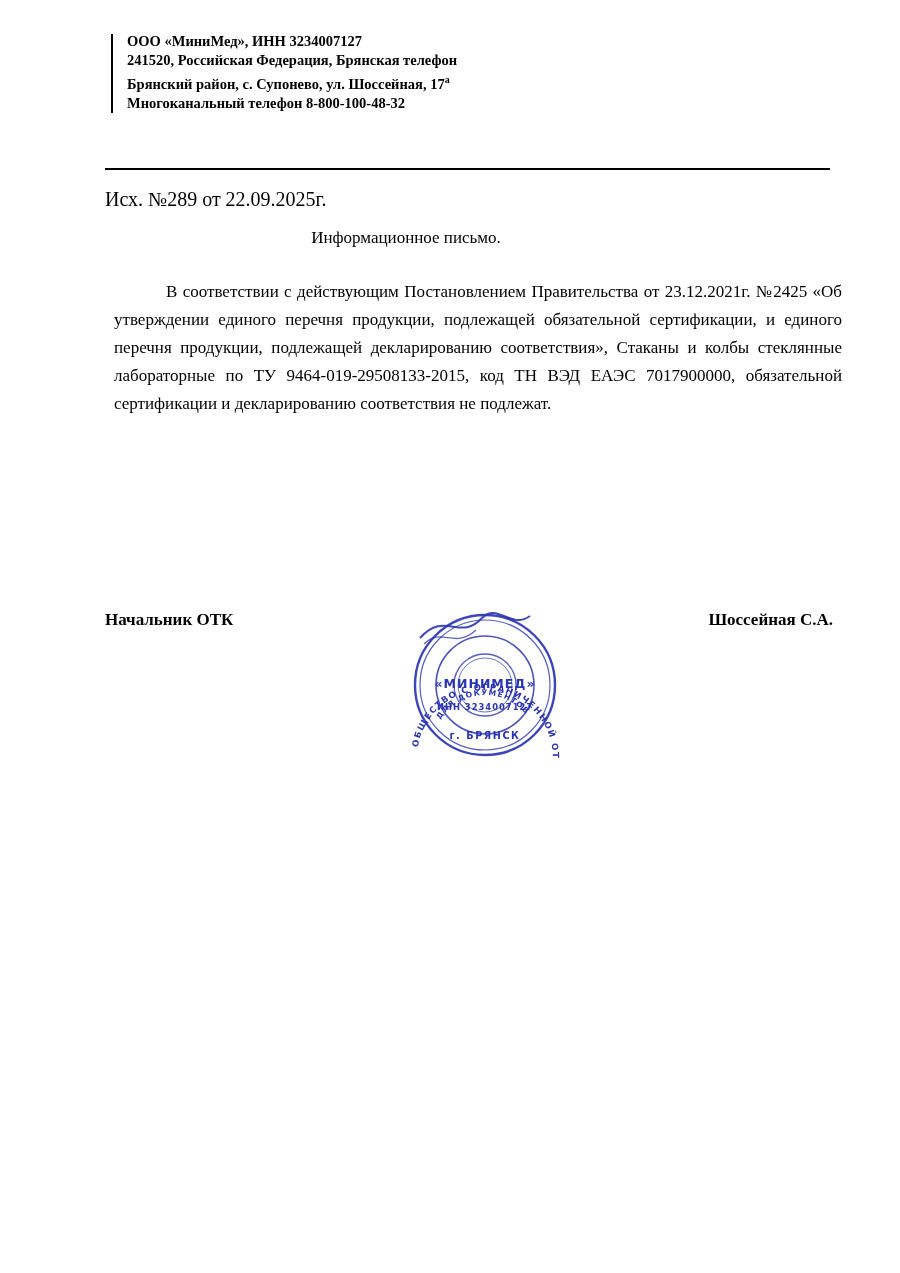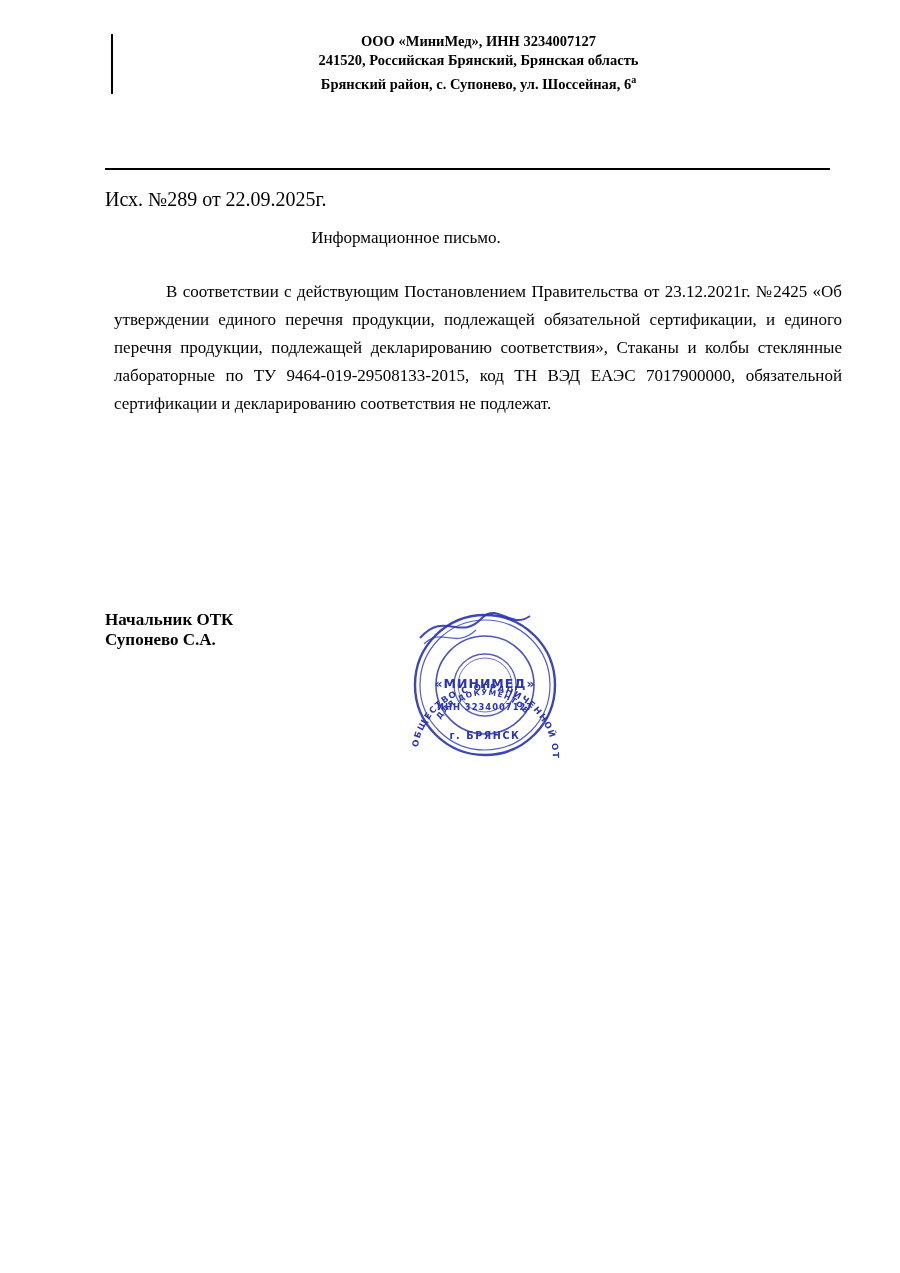--- a/index.html
+++ b/index.html
@@ -100,21 +100,20 @@
     margin: 6px 14px 0 6px;
   }
 
   .company-info {
     flex: 1 1 auto;
     font-family: "Liberation Serif", serif;
     font-weight: bold;
     font-size: 14.5px;
     line-height: 19px;
     padding-top: 4px;
-    text-align: center;
   }
   .company-info .line {
     white-space: nowrap;
   }
   .company-info .sup {
     font-size: 10px;
     vertical-align: super;
   }
   .web-row {
     display: flex;
@@ -164,21 +163,20 @@
   
   .sign-row {
     position: absolute;
     left: 105px;
     top: 610px;
     width: 728px;
     display: flex;
     justify-content: space-between;
     font-size: 17px;
     font-weight: bold;
-    flex-direction: column;
   }
 
   
   .stamp {
     position: absolute;
     left: 390px;
     top: 600px;
     width: 190px;
     height: 170px;
   }
@@ -189,36 +187,37 @@
 
 <div class="page">
 
   <div class="letterhead">
 
 
     <div class="head-divider"></div>
 
     <div class="company-info">
       <div class="line">ООО «МиниМед», ИНН 3234007127</div>
-      <div class="line">241520, Российская Брянский, Брянская область</div>
-      <div class="line"><span>Брянский район, с. Супонево,  ул. Шоссейная, 6</span><span class="sup">а</span></div>
+      <div class="line">241520, Российская Федерация, Брянская телефон</div>
+      <div class="line"><span>Брянский район, с. Супонево,  ул. Шоссейная, 17</span><span class="sup">а</span></div>
+      <div class="line">Многоканальный телефон 8-800-100-48-32</div>
     </div>
   </div>
 
   <div class="head-rule"></div>
 
   <div class="outgoing">Исх. №289 от 22.09.2025г.</div>
 
   <div class="doc-title">Информационное письмо.</div>
 
   <div class="body-text">В соответствии с действующим Постановлением Правительства от 23.12.2021г. №2425 «Об утверждении единого перечня продукции, подлежащей обязательной сертификации, и единого перечня продукции, подлежащей декларированию соответствия», Стаканы и колбы стеклянные лабораторные по ТУ 9464-019-29508133-2015, код ТН ВЭД ЕАЭС 7017900000, обязательной сертификации и декларированию соответствия не подлежат.</div>
 
   <div class="sign-row">
     <span>Начальник ОТК</span>
-    <span>Супонево С.А.</span>
+    <span>Шоссейная С.А.</span>
   </div>
 
   <div class="stamp">
     <svg viewBox="0 0 190 170" width="190" height="170">
       <defs>
         <path id="outerArc" d="M 95,158 m -68,0 a 68,68 0 1 1 136,0" fill="none"></path>
         <path id="outerArcBottom" d="M 27,85 a 68,68 0 0 0 136,0" fill="none"></path>
         <path id="innerArc" d="M 95,148 m -53,0 a 53,53 0 1 1 106,0" fill="none"></path>
       </defs>
       <g stroke="#2b35b4" fill="none">

